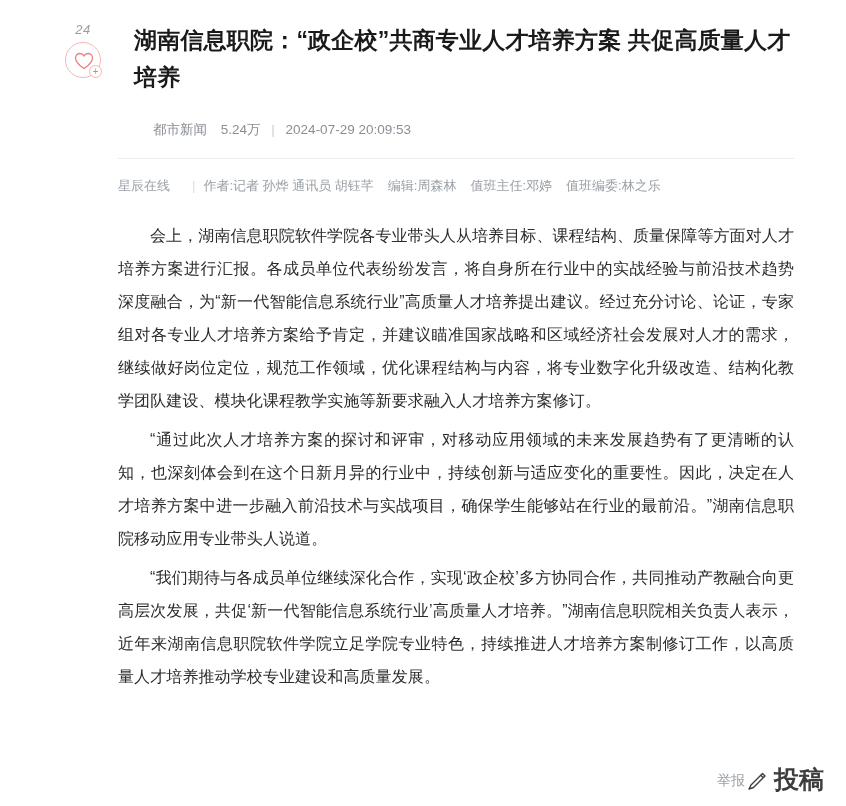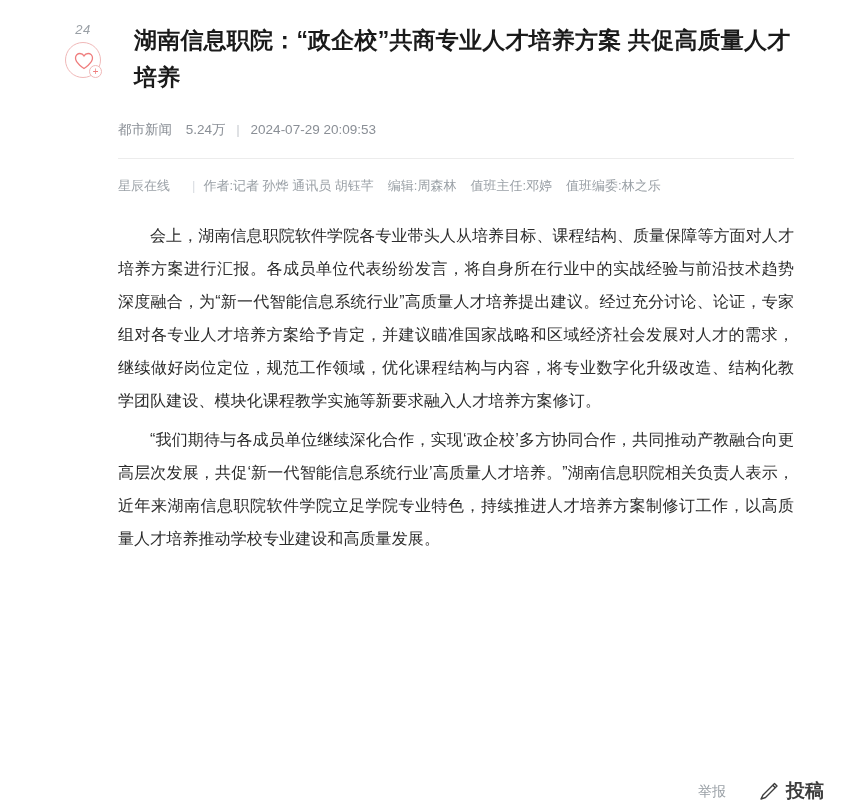--- a/index.html
+++ b/index.html
@@ -88,20 +88,21 @@
     font-weight: bold;
     color: #1a1a1a;
     letter-spacing: 0.2px;
   }
 
   .meta {
     margin-top: 24px;
     font-size: 13.5px;
     color: #8a8f96;
     line-height: 20px;
+    margin-left: 35px;
   }
   .meta .sep {
     display: inline-block;
     margin: 0 7px;
     color: #c8ccd1;
   }
 
   .divider {
     margin-top: 18px;
     border-top: 1px solid #ececec;
@@ -132,36 +133,36 @@
   .body p {
     margin: 0 0 6px 0;
     text-indent: 2em;
   }
   .body b { font-weight: bold; }
 
   
   .footer-actions {
     position: absolute;
     right: 22px;
-    bottom: 2px;
+    bottom: 10px;
     display: flex;
     align-items: center;
-    gap: 32px;
+    gap: 1px;
     justify-content: space-between;
   }
   .report {
     font-size: 14px;
     color: #9aa0a6;
     line-height: 20px;
   }
   .contribute {
     display: flex;
     align-items: center;
     gap: 6px;
-    font-size: 19px;
+    font-size: 25px;
     color: #3d3d3d;
     font-weight: bold;
   }
   .contribute .pen {
     display: inline-block;
     width: 22px;
     height: 22px;
     position: relative;
   }
 </style>
@@ -194,20 +195,21 @@
     </div>
 
     <div class="divider"></div>
 
     <div class="byline">
       <span class="seg">星辰在线</span><span class="vbar">|</span><span class="seg">作者:记者 孙烨 通讯员 胡钰芊</span><span class="seg">编辑:周森林</span><span class="seg">值班主任:邓婷</span><span class="seg">值班编委:林之乐</span>
     </div>
 
     <div class="body">
       <p>会上，湖南信息职院软件学院各专业带头人从培养目标、课程结构、质量保障等方面对人才培养方案进行汇报。各成员单位代表纷纷发言，将自身所在行业中的实战经验与前沿技术趋势深度融合，为“新一代智能信息系统行业”高质量人才培养提出建议。经过充分讨论、论证，专家组对各专业人才培养方案给予肯定，并建议瞄准国家战略和区域经济社会发展对人才的需求，继续做好岗位定位，规范工作领域，优化课程结构与内容，将专业数字化升级改造、结构化教学团队建设、模块化课程教学实施等新要求融入人才培养方案修订。</p>
+      <p>“通过此次人才培养方案的探讨和评审，对移动应用领域的未来发展趋势有了更清晰的认知，也深刻体会到在这个日新月异的行业中，持续创新与适应变化的重要性。因此，决定在人才培养方案中进一步融入前沿技术与实战项目，确保学生能够站在行业的最前沿。”湖南信息职院移动应用专业带头人说道。</p>
       <p>“我们期待与各成员单位继续深化合作，实现‘政企校’多方协同合作，共同推动产教融合向更高层次发展，共促‘新一代智能信息系统行业’高质量人才培养。”湖南信息职院相关负责人表示，近年来湖南信息职院软件学院立足学院专业特色，持续推进人才培养方案制修订工作，以高质量人才培养推动学校专业建设和高质量发展。</p>
 
     </div>
   </div>
 
   <div class="footer-actions">
     <span class="report">举报</span>
     <span class="contribute">
       <span class="pen">
         <svg width="22" height="22" viewBox="0 0 22 22">

